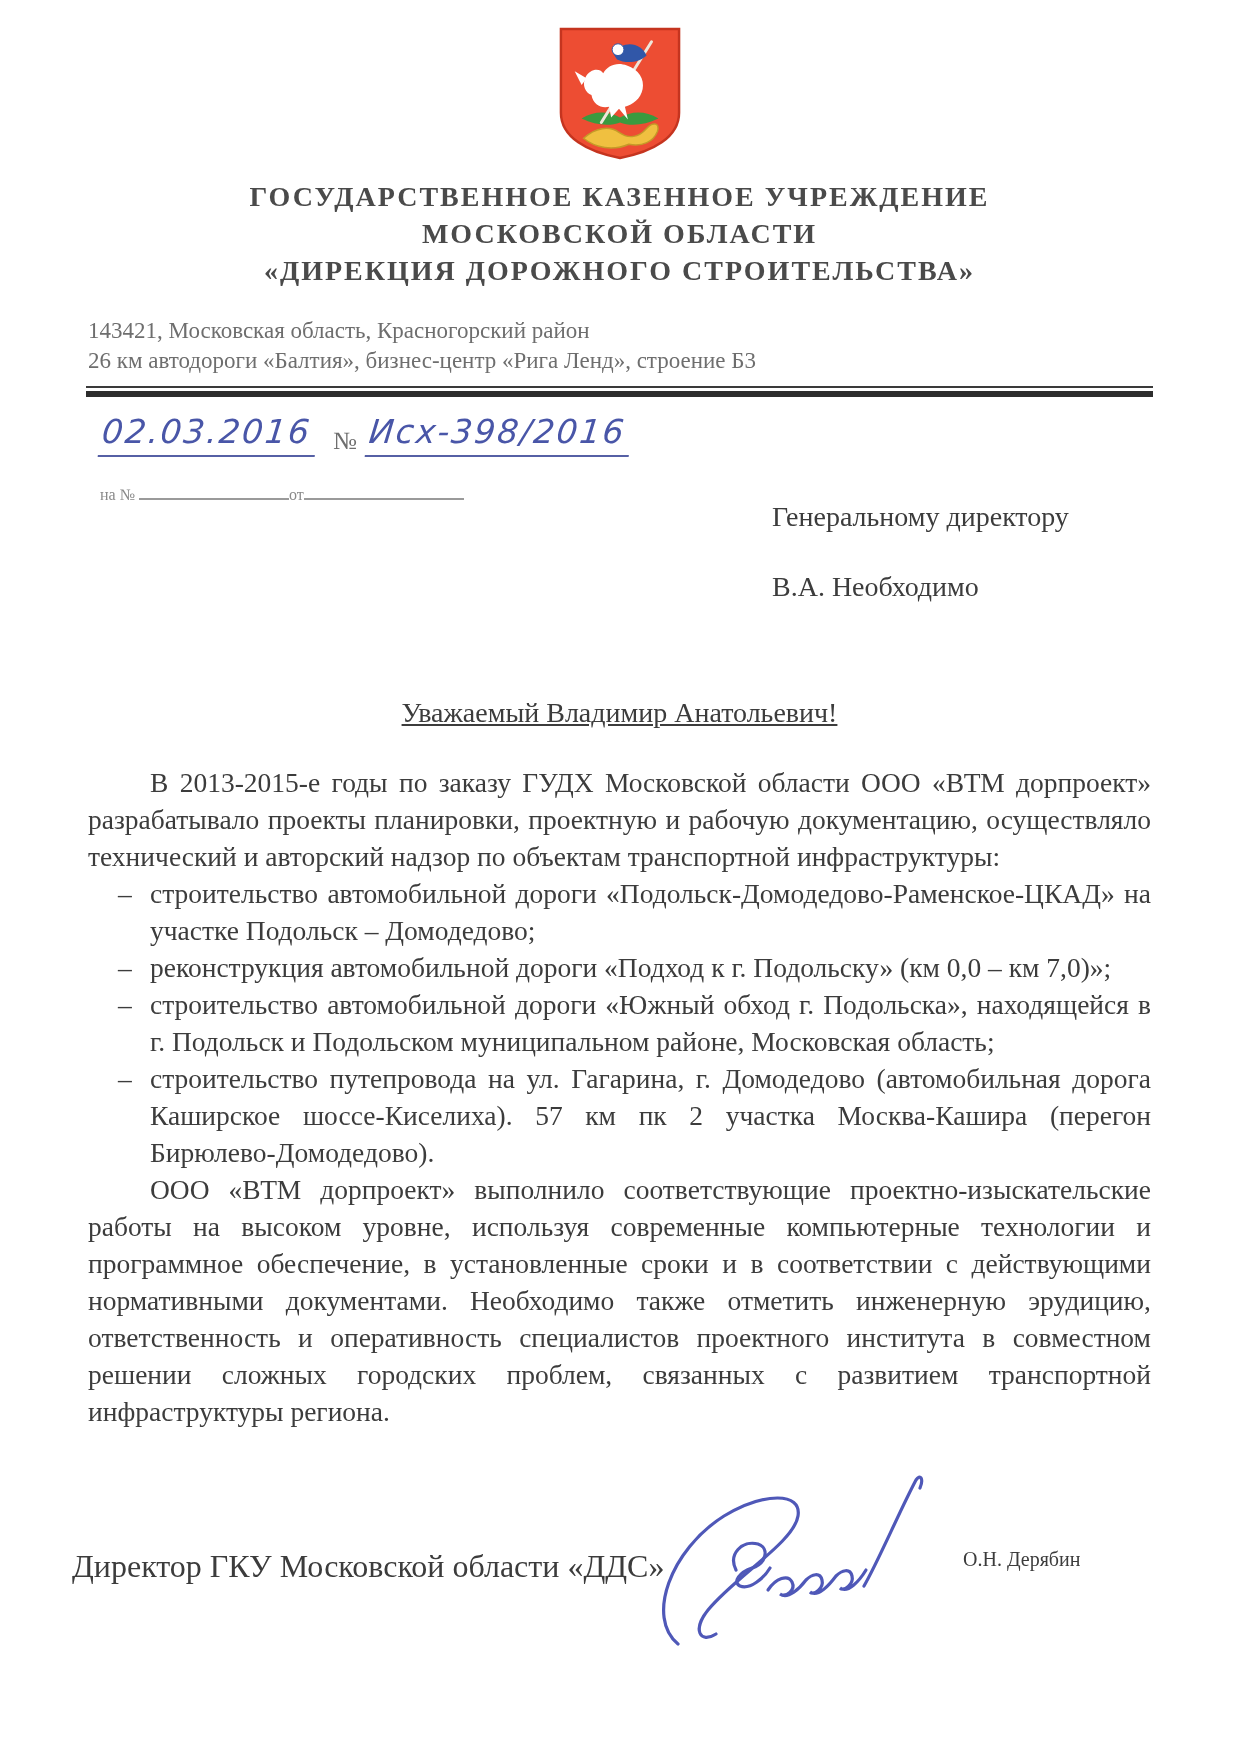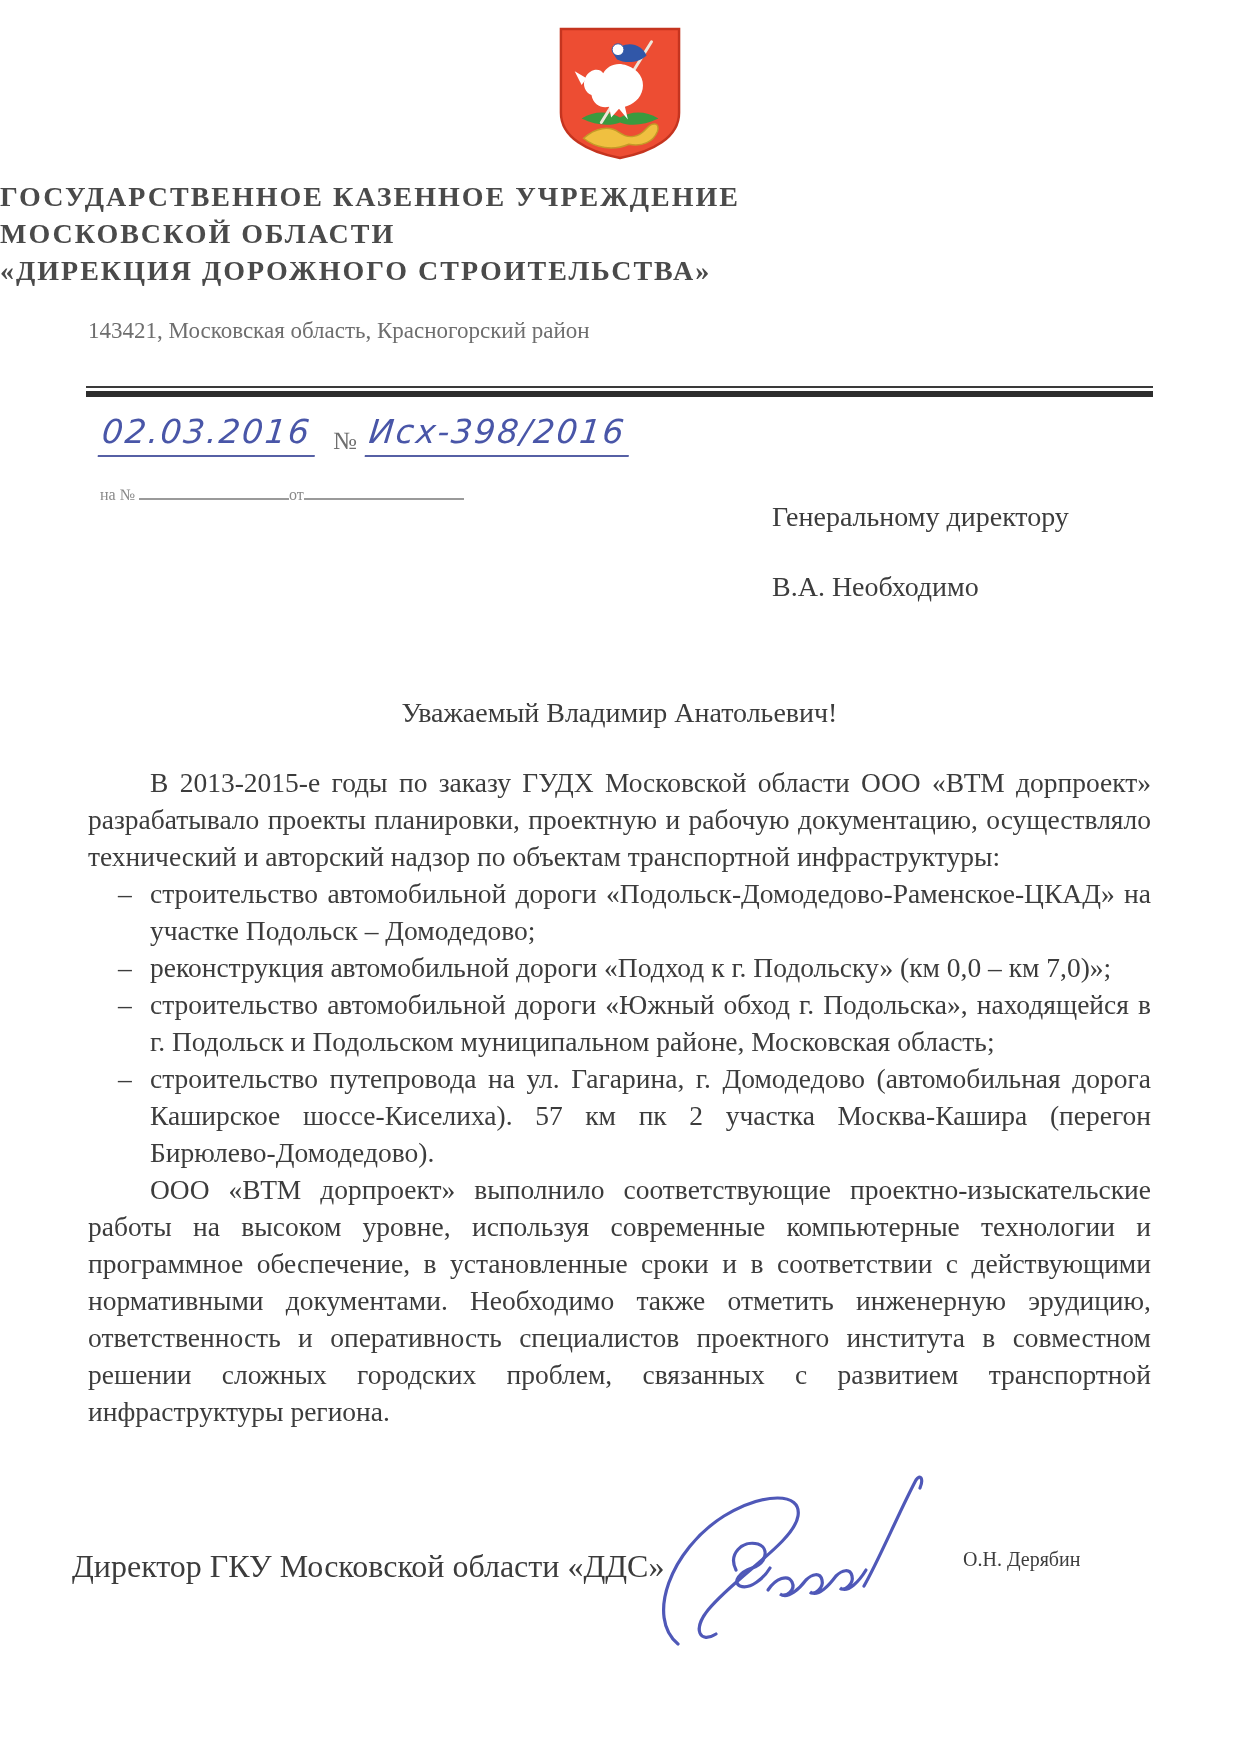--- a/index.html
+++ b/index.html
@@ -9,21 +9,21 @@
     width:1239px; height:1752px;
     margin:0 auto;
     background:#ffffff;
     font-family:"Liberation Serif","DejaVu Serif",serif;
     color:#3c3c3c;
     overflow:hidden;
   }
   .emblem { position:absolute; top:26px; left:50%; transform:translateX(-50%); }
   .org-block {
     position:absolute; top:178px; left:0; width:100%;
-    font-weight:700; color:#4a4a4a;
+    text-align:center; font-weight:700; color:#4a4a4a;
     font-size:28px; line-height:37px; letter-spacing:2px;
   }
   .contact-row {
     position:absolute; top:316px; left:88px; width:1063px;
     display:flex; justify-content:space-between;
     color:#6e6e6e; font-size:23px; line-height:30px;
   }
   .contact-right { text-align:left; }
   .rule-thin  { position:absolute; top:386px; left:86px; width:1067px; height:2px; background:#3a3a3a; }
   .rule-thick { position:absolute; top:391px; left:86px; width:1067px; height:6px; background:#2d2d2d; }
@@ -34,21 +34,21 @@
     display:inline-block; transform:skewX(-6deg);
   }
   .hand-underline { border-bottom:2.5px solid #5660a5; padding:0 6px 4px 2px; }
   .no-label { font-size:25px; color:#6e6e6e; margin:0 10px 2px 16px; }
   .reply-row { position:absolute; top:480px; left:100px; color:#8a8a8a; font-size:16px; }
   .blank { display:inline-block; border-bottom:2px solid #9a9a9a; height:20px; vertical-align:baseline; }
   .blank-1 { width:150px; margin-left:4px; }
   .blank-2 { width:160px; }
   .recipient { position:absolute; top:498px; left:772px; font-size:28px; line-height:38px; color:#3c3c3c; }
   .recipient-name { margin-top:32px; }
-  .salutation { position:absolute; top:697px; left:88px; width:1063px; text-align:center; font-size:28px; color:#3c3c3c; }
+  .salutation { position:absolute; top:697px; left:88px; width:1063px; text-align:center; font-size:28px; color:#3c3c3c;text-decoration:underline; }
   .body-block {
     position:absolute; top:764px; left:88px; width:1063px;
     font-size:27.5px; line-height:37px; text-align:justify; color:#3c3c3c;
   }
   .para { text-indent:62px; text-align:justify; }
   .blist { list-style:none; }
   .bitem { display:flex; }
   .bdash { flex:0 0 62px; padding-left:30px; }
   .btext { flex:1; text-align:justify; }
   .sign-title { position:absolute; top:1548px; left:72px; font-size:32px; color:#3c3c3c; }
@@ -80,20 +80,21 @@
 
   <div class="org-block">
     <div>ГОСУДАРСТВЕННОЕ КАЗЕННОЕ УЧРЕЖДЕНИЕ</div>
     <div>МОСКОВСКОЙ ОБЛАСТИ</div>
     <div>«ДИРЕКЦИЯ ДОРОЖНОГО СТРОИТЕЛЬСТВА»</div>
   </div>
 
   <div class="contact-row">
     <div class="contact-left">
       <div>143421,  Московская область, Красногорский район</div>
+      <div>26 км автодороги «Балтия», бизнес-центр «Рига Ленд», строение Б3</div>
     </div>
   </div>
 
   <div class="rule-thin"></div>
   <div class="rule-thick"></div>
 
   <div class="ref-row">
     <span class="hand hand-underline">02.03.2016</span>
     <span class="no-label">№</span>
     <span class="hand hand-underline">Исх-398/2016</span>

